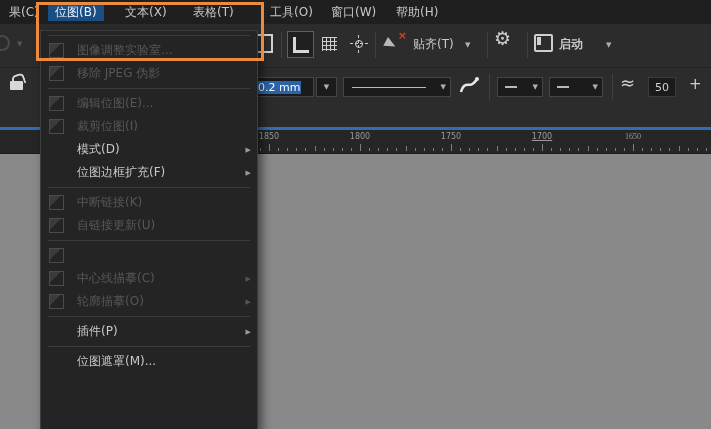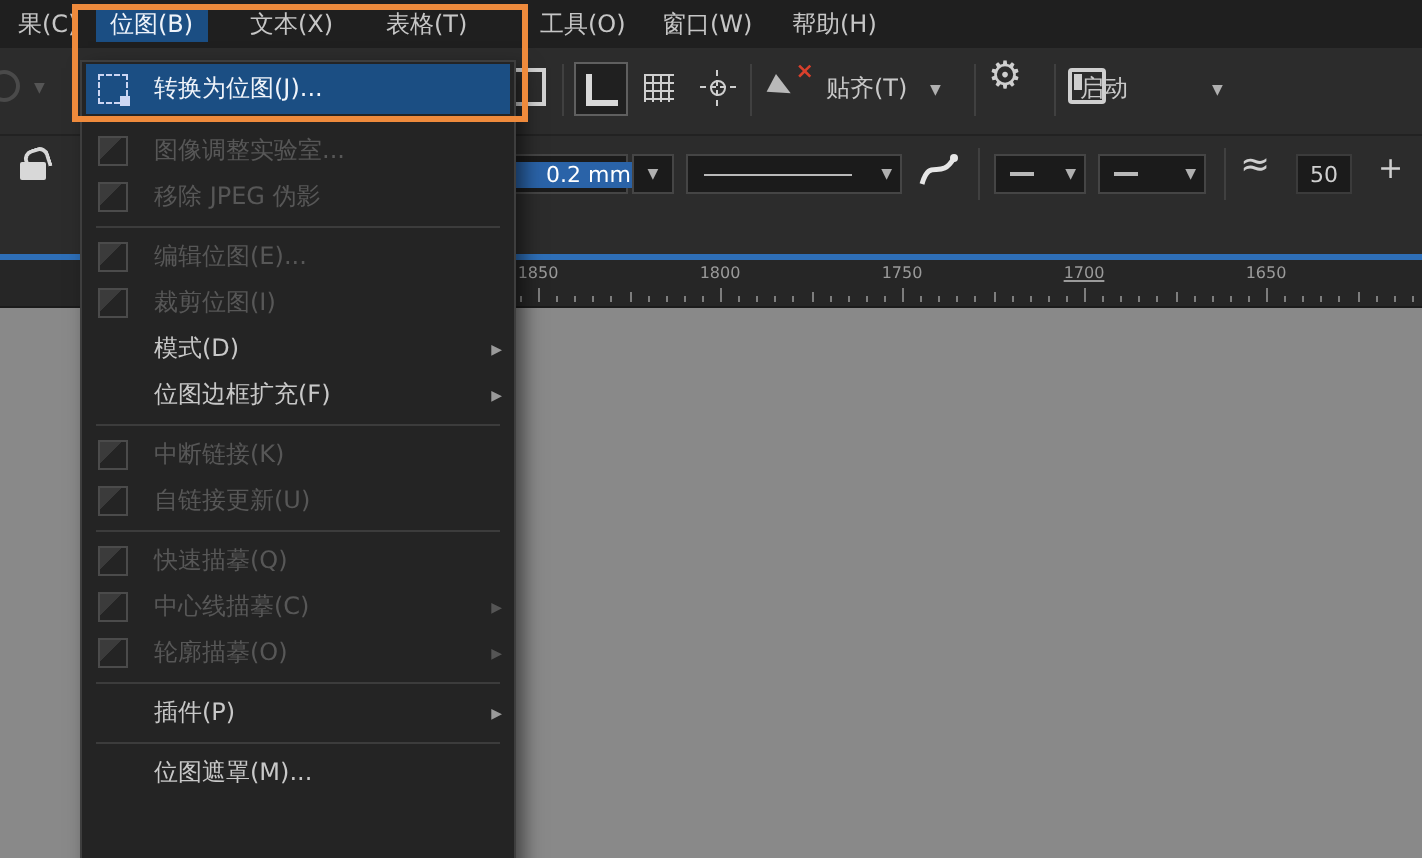--- a/index.html
+++ b/index.html
@@ -31,21 +31,21 @@
             border-top:5px solid transparent;border-bottom:5px solid transparent;transform:rotate(28deg);}
   .snap-x{position:absolute;right:0;top:-3px;color:#d9402c;font-size:11px;font-weight:bold;}
   .launch-box{width:15px;height:14px;border:2px solid #cfcfcf;border-radius:2px;position:relative;}
   .launch-box::after{content:"";position:absolute;left:1px;top:1px;width:4px;height:8px;background:#cfcfcf;}
   .lock-shackle{position:absolute;left:10px;top:6px;width:9px;height:9px;border:2px solid #d8d8d8;border-bottom:none;
                 border-radius:5px 5px 0 0;transform:rotate(-18deg);}
   .lock-body{position:absolute;left:8px;top:13px;width:13px;height:9px;background:#d8d8d8;border-radius:1px;}
   
   .combo{position:absolute;height:20px;background:#1b1b1b;border:1px solid #454545;box-sizing:border-box;
          display:flex;align-items:center;}
-  .combo .sel{background:#2a63a8;color:#fff;font-size:11px;padding:0 16px;margin-left:2px;white-space:nowrap;}
+  .combo .sel{background:#2a63a8;color:#fff;font-size:11px;padding:0 1px;margin-left:2px;white-space:nowrap;}
   .combo .dash{display:inline-block;width:12px;height:2px;background:#b9b9b9;margin-left:7px;}
   .combo .line{display:inline-block;width:74px;height:1px;background:#b9b9b9;margin-left:8px;}
   .combo .cv{margin-left:auto;margin-right:4px;font-size:7px;color:#b0b0b0;}
   .valbox{position:absolute;height:20px;box-sizing:border-box;background:#1b1b1b;border:1px solid #3b3b3b;
           color:#d0d0d0;font-size:11px;display:flex;align-items:center;justify-content:center;}
   
   .blueline{position:absolute;left:0;top:127px;width:711px;height:3px;background:#2e6fb8;}
   .ruler{position:absolute;left:0;top:130px;width:711px;height:23px;background:#262626;border-bottom:1px solid #1b1b1b;}
   .tick{position:absolute;bottom:2px;width:1px;background:#7d7d7d;}
   .rlabel{position:absolute;top:2px;font-size:8px;color:#9a9a9a;transform:translateX(-50%);}
@@ -118,21 +118,21 @@
         </span>
       </span>
     <span class="tblabel" style="left:413px;top:12px;">贴齐(T)</span>
     <span class="chev" style="left:465px;top:17px;">▼</span>
     <span class="vsep" style="left:487px;top:8px;"></span>
     <span class="glyph" style="position:absolute;left:494px;top:3px;font-size:19px;">⚙</span>
     <span class="vsep" style="left:527px;top:8px;"></span>
     <span class="icon-btn" style="left:534px;top:10px;">
         <span class="launch-box"></span>
       </span>
-    <span class="tblabel" style="left:540px;top:12px;">启动</span>
+    <span class="tblabel" style="left:559px;top:12px;font-weight:bold;">启动</span>
     <span class="chev" style="left:606px;top:17px;">▼</span>
   </div>
 
   <div class="tb2">
     <span style="position:absolute;left:2px;top:0;width:30px;height:30px;">
         <span class="lock-shackle"></span>
         <span class="lock-body"></span>
       </span>
     <div class="combo" style="left:254px;top:9px;width:60px;">
       <span class="sel">0.2 mm</span>
@@ -240,38 +240,34 @@
       <div class="tick" style="left: 660.3px; height: 3px;"></div>
       <div class="tick" style="left: 669.4px; height: 3px;"></div>
       <div class="tick" style="left: 678.5px; height: 5px;"></div>
       <div class="tick" style="left: 687.6px; height: 3px;"></div>
       <div class="tick" style="left: 696.7px; height: 3px;"></div>
       <div class="tick" style="left: 705.8px; height: 3px;"></div>
       <span class="rlabel" style="left: 269px;">1850</span>
       <span class="rlabel" style="left: 360px;">1800</span>
       <span class="rlabel" style="left: 451px;">1750</span>
       <span class="rlabel" style="left: 542px; text-decoration: underline;">1700</span>
-      <span class="rlabel" style="left: 633px;">1650</span>
+      <span class="rlabel" style="left: 633px; font-family: Liberation Serif, serif;">1650</span>
     </div>
 
   <div class="menubar" id="menubar">
       <span class="mb-item" style="left: 2px;">果(C)</span>
       <span class="mb-item active" style="left: 48px;">位图(B)</span>
       <span class="mb-item" style="left: 118px;">文本(X)</span>
       <span class="mb-item" style="left: 186px;">表格(T)</span>
       <span class="mb-item" style="left: 263px;">工具(O)</span>
       <span class="mb-item" style="left: 324px;">窗口(W)</span>
       <span class="mb-item" style="left: 389px;">帮助(H)</span>
     </div>
 
   <div class="menu-panel" id="bitmap-menu">
-      <div class="menu-item highlighted">
-        <span class="mi-icon has"></span>
-        <span class="mi-label">转换为位图(J)...</span>
-      </div>
       <div class="menu-sep"></div>
       <div class="menu-item disabled">
         <span class="mi-icon has"></span>
         <span class="mi-label">图像调整实验室...</span>
       </div>
       <div class="menu-item disabled">
         <span class="mi-icon has"></span>
         <span class="mi-label">移除 JPEG 伪影</span>
       </div>
       <div class="menu-sep"></div>
@@ -298,21 +294,20 @@
         <span class="mi-icon has"></span>
         <span class="mi-label">中断链接(K)</span>
       </div>
       <div class="menu-item disabled">
         <span class="mi-icon has"></span>
         <span class="mi-label">自链接更新(U)</span>
       </div>
       <div class="menu-sep"></div>
       <div class="menu-item disabled">
         <span class="mi-icon has"></span>
-        <span class="mi-label">快速描摹(Q)</span>
       </div>
       <div class="menu-item disabled">
         <span class="mi-icon has"></span>
         <span class="mi-label">中心线描摹(C)</span>
         <span class="mi-arrow">▶</span>
       </div>
       <div class="menu-item disabled">
         <span class="mi-icon has"></span>
         <span class="mi-label">轮廓描摹(O)</span>
         <span class="mi-arrow">▶</span>

